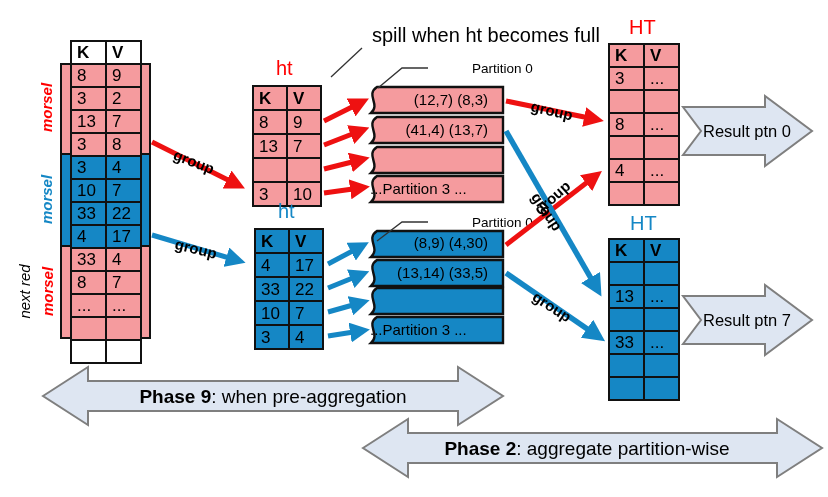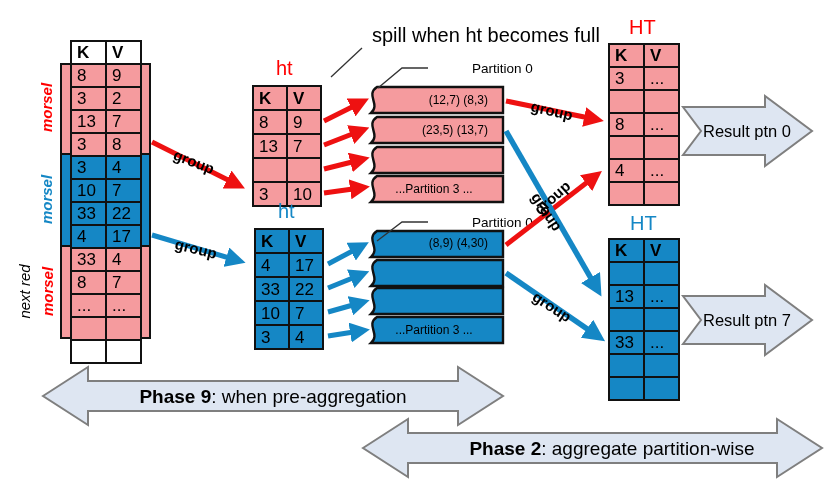--- a/index.html
+++ b/index.html
@@ -37,22 +37,22 @@
 
   
   .txt{position:absolute;z-index:4;white-space:pre;}
   .tbl-title{font-weight:normal;font-size:20px;}
   .tbl-title.red{color:var(--red-label);}
   .tbl-title.blue{color:var(--blue-label);}
   .spill{font-size:20px;}
   .ptn0{font-size:13.5px;margin-left:44px;}
   .group{width:64px;text-align:center;font-weight:700;font-size:15px;z-index:6;}
   .striplabel{position:absolute;left:370px;width:130px;height:26px;line-height:26px;
-              font-size:12px;text-align:right;padding-right:12px;box-sizing:border-box;z-index:4;}
-  .striplabel.ctr{text-align:center;padding-right:2px;}
+              font-size:15px;text-align:right;padding-right:12px;box-sizing:border-box;z-index:4;}
+  .striplabel.ctr{text-align:left;padding-right:2px;}
   .result-txt{font-size:16.5px;width:120px;text-align:center;}
   .phase-txt{font-size:19px;width:360px;text-align:center;}
   .phase-txt b{font-weight:bold;}
 
   svg{position:absolute;left:0;top:0;}
   #svg-bg{z-index:2;}
   #svg-arrows{z-index:5;}
 </style>
 </head>
 <body>
@@ -196,24 +196,25 @@
         <div class="cell">3</div>
         <div class="cell">4</div>
       </div>
     </div>
 
   <div class="txt spill" style="left:372px;top:24px;">spill when ht becomes full</div>
   <div class="txt ptn0" style="left:428px;top:61px;">Partition 0</div>
   <div class="txt ptn0" style="left:428px;top:215px;">Partition 0</div>
 
   <div class="striplabel" style="top:87px;">(12,7)  (8,3)</div>
-  <div class="striplabel" style="top:117px;">(23,5) (13,7)</div>
+  <div class="striplabel" style="top:117px;">(41,4) (13,7)</div>
   <div class="striplabel" style="top:147px;"></div>
   <div class="striplabel ctr" style="top:176px;">...Partition 3 ...</div>
   <div class="striplabel" style="top:230px;">(8,9)  (4,30)</div>
+  <div class="striplabel" style="top:260px;">(13,14) (33,5)</div>
   <div class="striplabel" style="top:288px;"></div>
   <div class="striplabel ctr" style="top:317px;">...Partition 3 ...</div>
 
   <div class="txt tbl-title red" style="left:629px;top:16px;">HT</div>
   <div class="tbl bg pinkt" style="left:608px;top:43px;">
     <div class="row">
       <div class="cell head">K</div>
       <div class="cell head">V</div>
     </div>
   <div class="row">
@@ -277,21 +278,21 @@
   <div class="txt group" style="left:162px;top:153px;transform:rotate(21deg);">group</div>
   <div class="txt group" style="left:164px;top:240px;transform:rotate(14deg);">group</div>
   <div class="txt group" style="left:520px;top:102px;transform:rotate(13deg);">group</div>
   <div class="txt group" style="left:520px;top:189px;transform:rotate(-42deg);">group</div>
   <div class="txt group" style="left:515px;top:203px;transform:rotate(56deg);">group</div>
   <div class="txt group" style="left:520px;top:298px;transform:rotate(33deg);">group</div>
 
   <div class="txt result-txt" style="left:687px;top:122px;">Result ptn 0</div>
   <div class="txt result-txt" style="left:687px;top:311px;">Result ptn 7</div>
   <div class="txt phase-txt" style="left:93px;top:386px;"><b>Phase 9</b><span>: when pre-aggregation</span></div>
-  <div class="txt phase-txt" style="left:432px;top:438px;"><b>Phase 2</b><span>: aggregate partition-wise</span></div>
+  <div class="txt phase-txt" style="left:407px;top:438px;"><b>Phase 2</b><span>: aggregate partition-wise</span></div>
 
   <svg id="svg-arrows" width="828" height="497" viewBox="0 0 828 497">
     <defs>
       <marker id="ah-r" viewBox="0 0 10 10" refX="5" refY="5" markerWidth="4" markerHeight="4" orient="auto">
         <path d="M0 0 L10 5 L0 10 Z" fill="var(--red)"></path>
       </marker>
       <marker id="ah-b" viewBox="0 0 10 10" refX="5" refY="5" markerWidth="4" markerHeight="4" orient="auto">
         <path d="M0 0 L10 5 L0 10 Z" fill="var(--blue)"></path>
       </marker>
     </defs>

